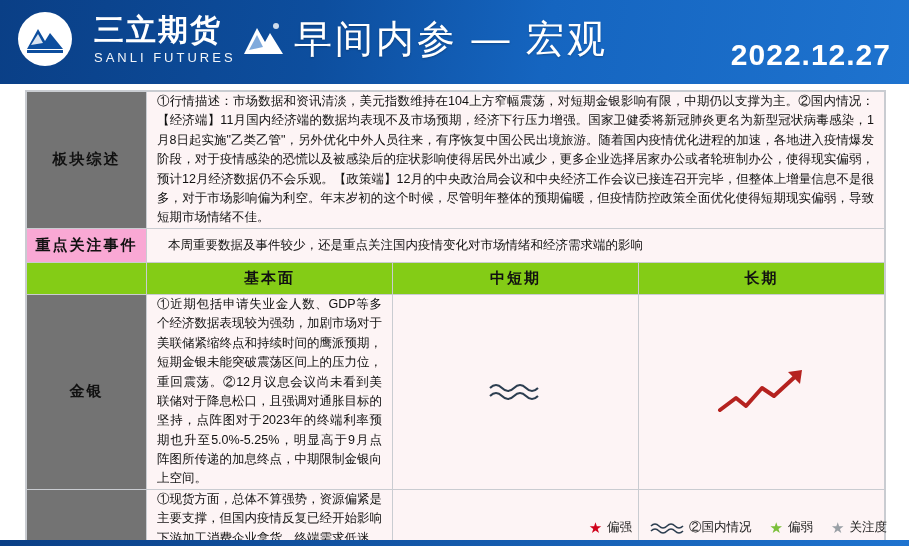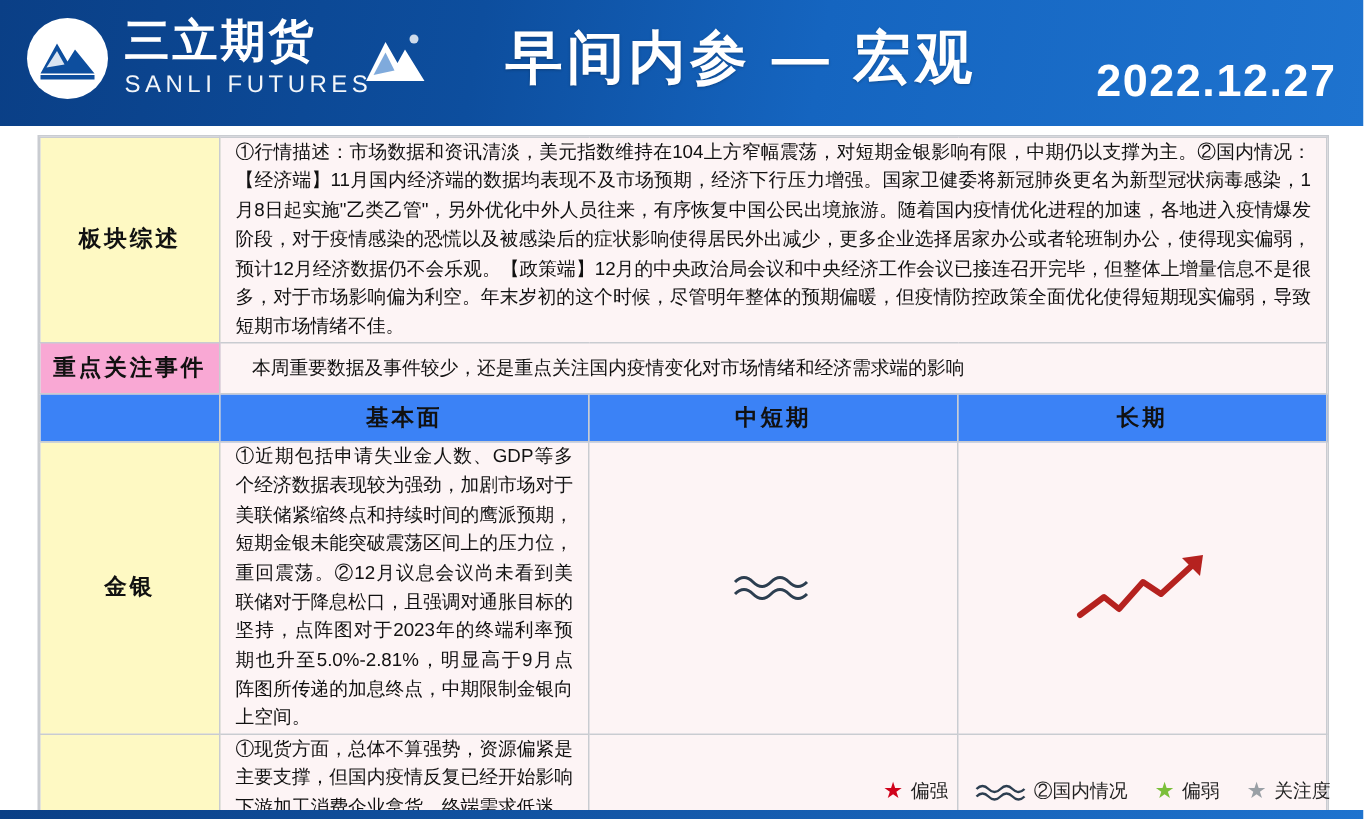--- a/index.html
+++ b/index.html
@@ -14,43 +14,42 @@
 
   
   .header {
     position: relative;
     width: 909px; height: 84px;
     background: linear-gradient(100deg, #0a3f86 0%, #0d4e9e 35%, #1565c0 60%, #1e73cf 100%);
     overflow: hidden;
   }
   .logo-wrap {
     position:absolute; left: 18px; top: 12px;
-    display:flex; align-items:center; gap:11px;
+    display:flex; align-items:center; gap:22px;
   }
   .logo-mark {
     width: 54px; height: 54px; border-radius: 50%;
     background: #ffffff;
     display:flex; align-items:center; justify-content:center;
     position:relative;
   }
   .logo-mark svg { display:block; }
   .logo-text { color:#ffffff; line-height:1; }
   .logo-cn { font-size: 30px; font-weight: bold; letter-spacing: 2px; }
-  .logo-en { font-size: 16px; letter-spacing: 3px; margin-top:6px; opacity:.95; }
+  .logo-en { font-size: 13px; letter-spacing: 3px; margin-top:6px; opacity:.95; }
 
   .title-block {
     position:absolute; left: 240px; top: 16px;
     display:flex; align-items:center; gap:8px;
   }
   .title-icon { width:46px; height:46px; position:relative; }
   .main-title {
-    font-size: 38px; font-weight: bold; color: #ffffff;
+    font-size: 38px; font-weight: normal; color: #ffffff;
     letter-spacing: 3px; line-height: 1;
     text-shadow: 0 1px 2px rgba(0,0,0,.25);
-    margin-left: 43px;
   }
   .date {
     position:absolute; right: 18px; top: 26px;
     font-size: 30px; font-weight: bold; color:#ffffff;
     letter-spacing: 1px;
     margin-top: 12px;
   }
 
   
   .sheet {
@@ -66,33 +65,33 @@
     vertical-align: middle;
     font-size: 12.5px;
     color: #111;
   }
   .lbl {
     width: 120px;
     text-align:center;
     font-size: 15px;
     font-weight: bold;
     letter-spacing: 2px;
-    background: #fef9c3;
+    background: #737373;
   }
   .body-cell {
     background: #fdf4f5;
     line-height: 1.55;
     text-align: justify;
     padding: 0 10px;
   }
   .row-focus .lbl { background:#f9a8d4; }
   .row-focus .body-cell { background:#fdf4f5; padding: 7px 21px; }
 
   .hdr-blue {
-    background: #3b82f6;
+    background: #84cc16;
     text-align:center;
     font-size: 15px;
     font-weight: bold;
     letter-spacing: 2px;
     padding: 6px 4px;
   }
   .sig-cell { text-align:center; vertical-align:middle; background:#fdf4f5; }
   .col-mid { width: 110px; }
   .col-long { width: 130px; }
 
@@ -160,21 +159,21 @@
     </tr>
     <tr>
       <td class="hdr-blue"></td>
       <td class="hdr-blue">基本面</td>
       <td class="hdr-blue col-mid">中短期</td>
       <td class="hdr-blue col-long">长期</td>
     </tr>
 
     <tr>
       <td class="lbl">金银</td>
-      <td class="body-cell">①近期包括申请失业金人数、GDP等多个经济数据表现较为强劲，加剧市场对于美联储紧缩终点和持续时间的鹰派预期，短期金银未能突破震荡区间上的压力位，重回震荡。②12月议息会议尚未看到美联储对于降息松口，且强调对通胀目标的坚持，点阵图对于2023年的终端利率预期也升至5.0%-2.81%，明显高于9月点阵图所传递的加息终点，中期限制金银向上空间。</td>
+      <td class="body-cell">①近期包括申请失业金人数、GDP等多个经济数据表现较为强劲，加剧市场对于美联储紧缩终点和持续时间的鹰派预期，短期金银未能突破震荡区间上的压力位，重回震荡。②12月议息会议尚未看到美联储对于降息松口，且强调对通胀目标的坚持，点阵图对于2023年的终端利率预期也升至5.0%-5.25%，明显高于9月点阵图所传递的加息终点，中期限制金银向上空间。</td>
       <td class="sig-cell col-mid">
         <svg class="wave" width="58" height="24" viewBox="0 0 58 24">
           <path d="M3 8 q6 -6 12 0 t12 0 t12 0 t12 0" fill="none" stroke="#2c3e50" stroke-width="2"></path>
           <path d="M3 16 q6 -6 12 0 t12 0 t12 0 t12 0" fill="none" stroke="#2c3e50" stroke-width="2"></path>
         </svg>
       </td>
       <td class="sig-cell col-long">
         <svg class="spark" width="96" height="52" viewBox="0 0 96 52">
           <path d="M6 44 L22 32 L32 40 L48 22 L60 30 L84 8" fill="none" stroke="#b5221f" stroke-width="4" stroke-linejoin="round" stroke-linecap="round"></path>
           <path d="M74 6 L88 4 L86 18 Z" fill="#b5221f"></path>

